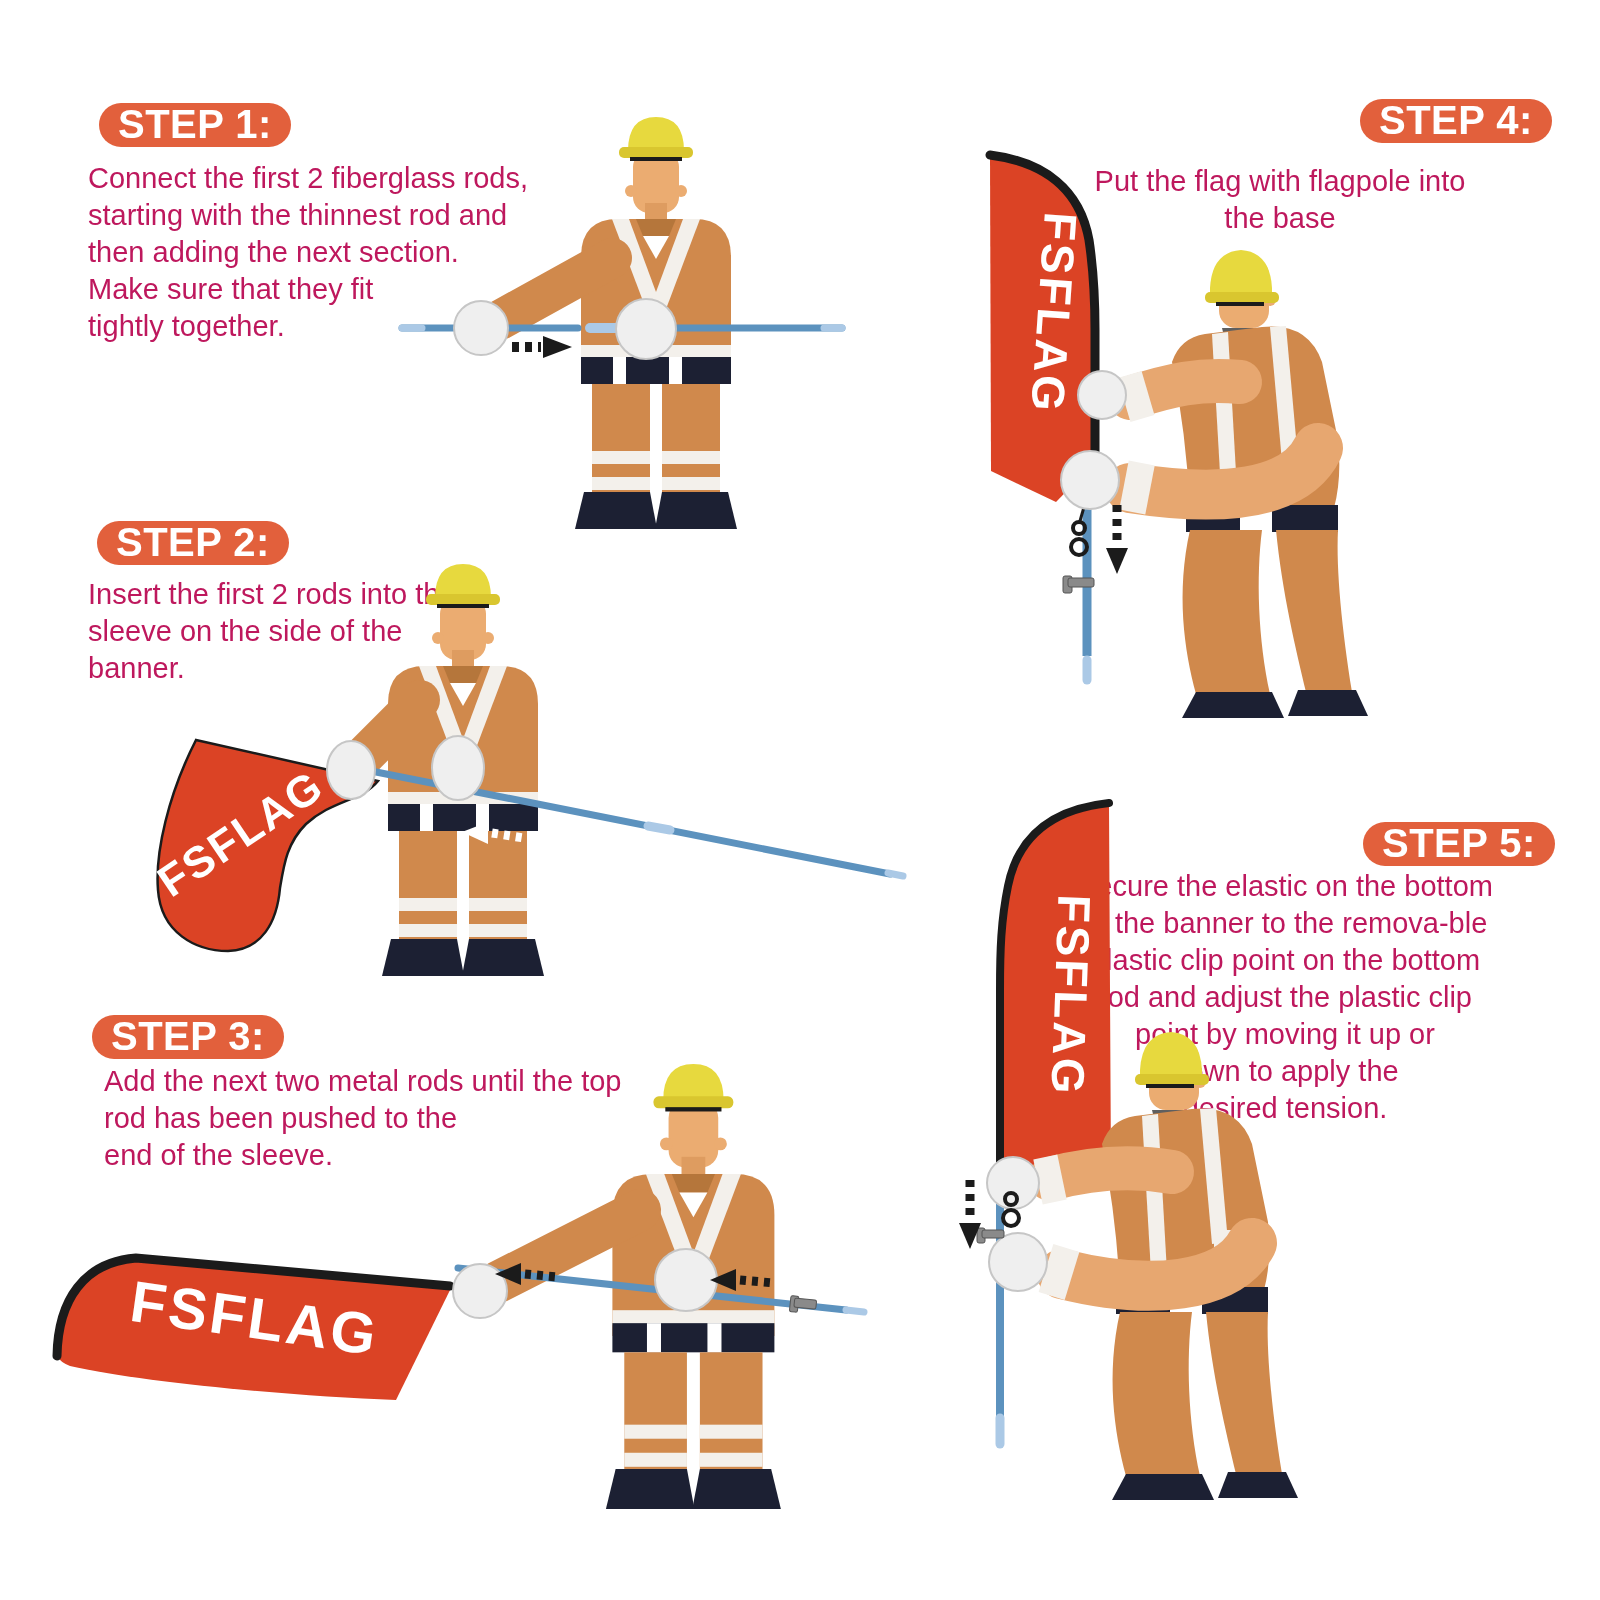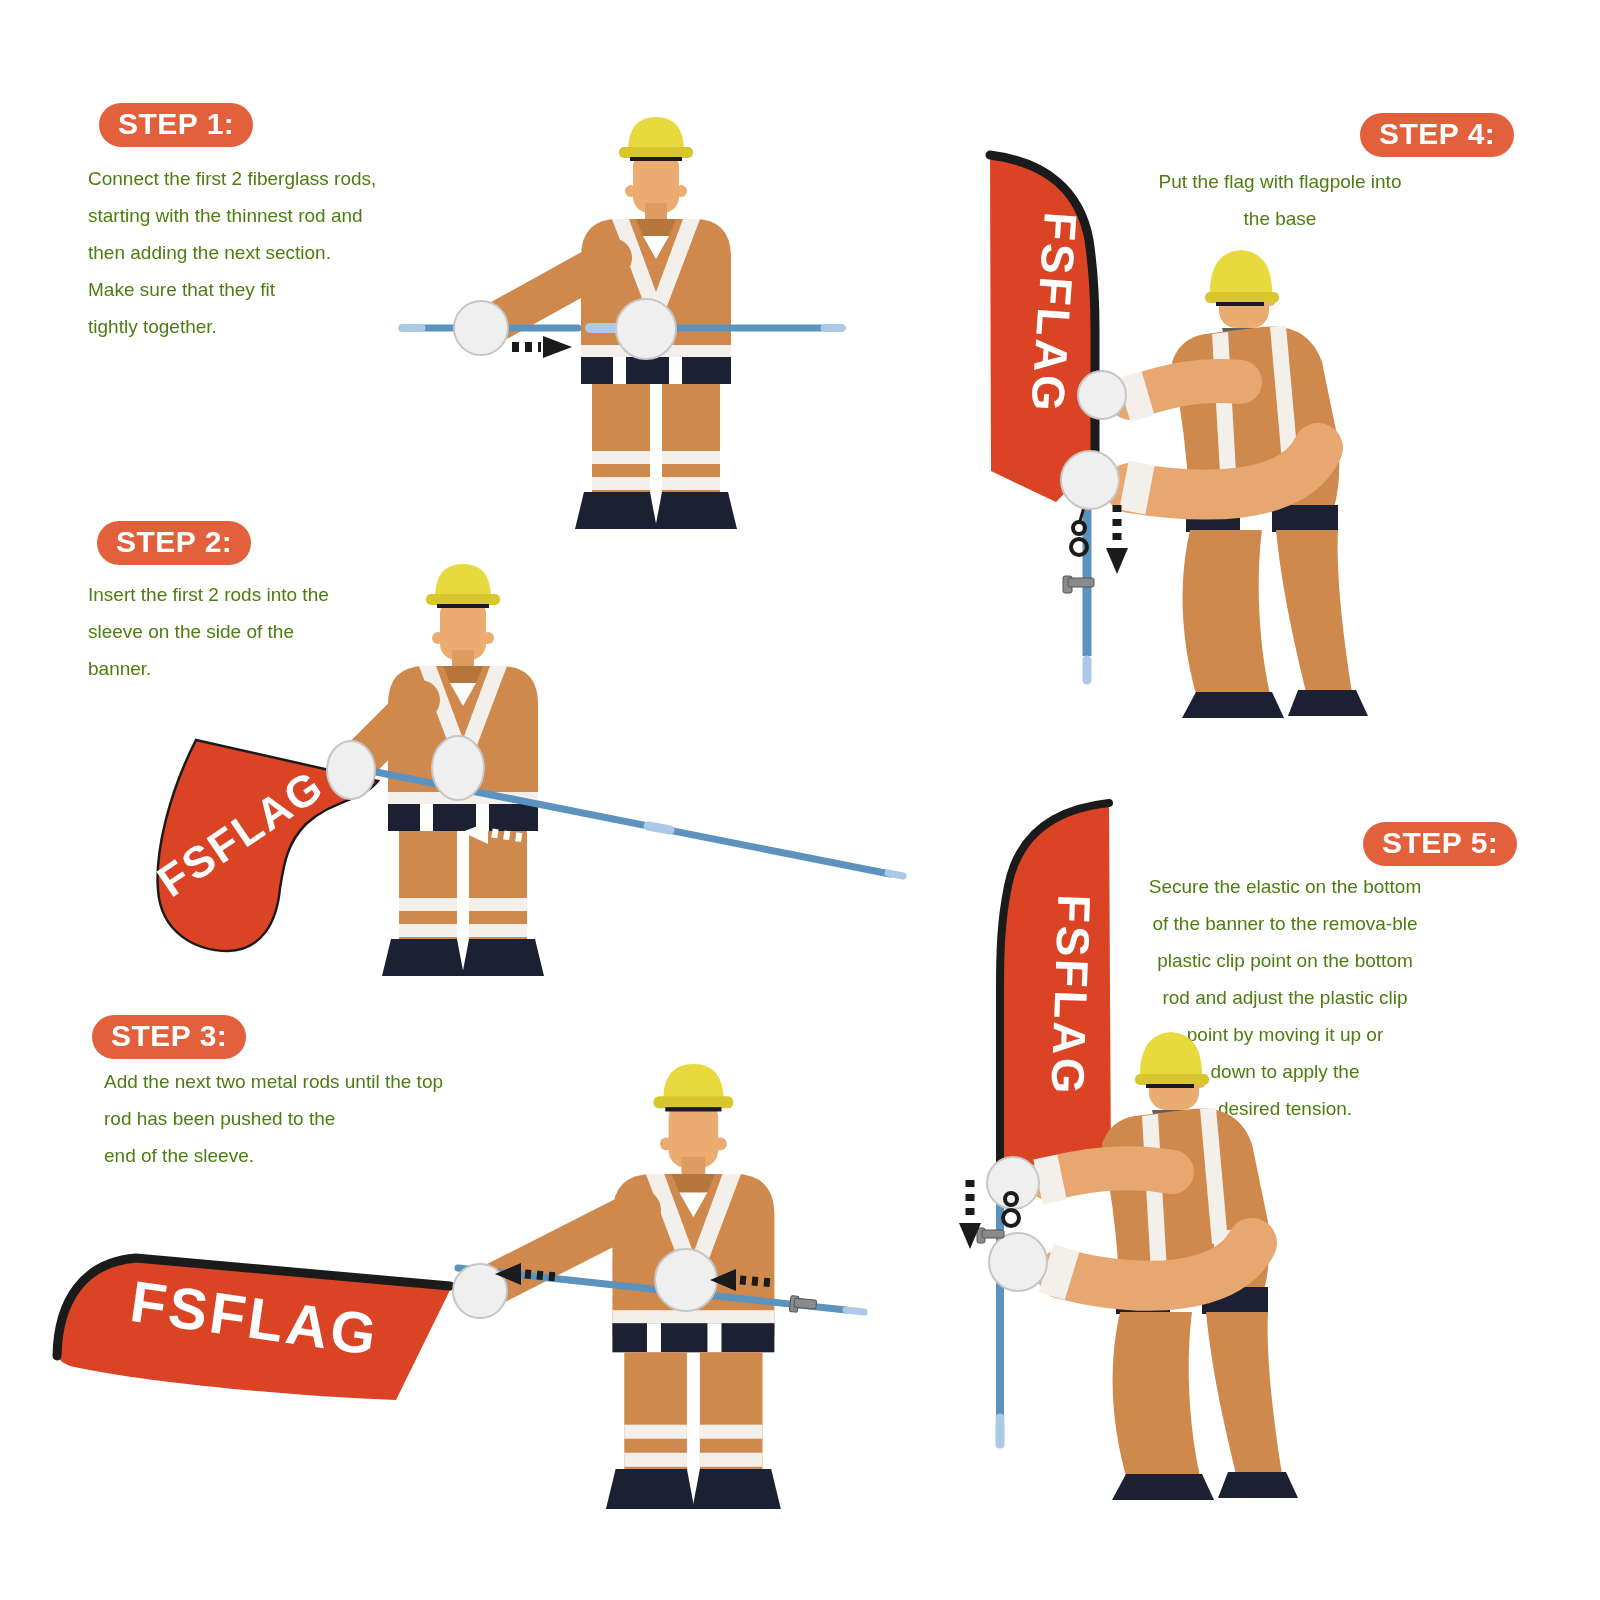--- a/index.html
+++ b/index.html
@@ -2,26 +2,26 @@
 <html><head>
 <meta charset="utf-8">
 <style>
   html,body{margin:0;padding:0;}
   body{
     width:1600px;height:1600px;position:relative;background:#ffffff;
     font-family:"Liberation Sans", sans-serif;color:#1b1b1b;overflow:hidden;
   }
   .badge{
     position:absolute;background:#E2603C;color:#ffffff;font-weight:bold;
-    font-size:30px;line-height:30px;padding:6px 19px 8px 19px;border-radius:23px;
+    font-size:40px;line-height:30px;padding:6px 19px 8px 19px;border-radius:23px;
     letter-spacing:0.5px;
   }
   .step-text{
-    position:absolute;font-size:19px;line-height:37px;white-space:pre-line;
-    color:#4d7c0f;
+    position:absolute;font-size:29px;line-height:37px;white-space:pre-line;
+    color:#be185d;
   }
   .step-text.right{text-align:center;}
   .illu{position:absolute;}
   svg text.flagword{font-family:"Liberation Sans",sans-serif;font-weight:bold;fill:#ffffff;}
 </style>
 </head>
 <body>
 
 <svg width="0" height="0" style="position:absolute" aria-hidden="true">
   <defs>
@@ -151,21 +151,21 @@
   <g>
     <line x1="525" y1="1274" x2="558" y2="1277" stroke="#1b1b1b" stroke-width="9" stroke-dasharray="6 6"></line>
     <polygon points="521,1263 521,1285 495,1274" fill="#1b1b1b"></polygon>
   </g>
   <g>
     <line x1="740" y1="1280" x2="774" y2="1283" stroke="#1b1b1b" stroke-width="9" stroke-dasharray="6 6"></line>
     <polygon points="736,1269 736,1291 710,1280" fill="#1b1b1b"></polygon>
   </g>
 </svg>
 
-<div class="badge" style="left:1360px;top:113px;">STEP 4:</div>
+<div class="badge" style="left:1360px;top:99px;">STEP 4:</div>
 <div class="step-text right" style="right:100px;top:163px;width:440px;">Put the flag with flagpole into
 the base</div>
 
 <svg class="illu" style="left:950px;top:135px;" width="440" height="600" viewBox="950 135 440 600">
   <g>
     <line x1="1087" y1="470" x2="1087" y2="656" stroke="#5C92BE" stroke-width="9"></line>
     <line x1="1087" y1="660" x2="1087" y2="680" stroke="#ABC9E6" stroke-width="9" stroke-linecap="round"></line>
   </g>
   <g>
     <path d="M 990,155 C 1045,162 1080,190 1089,240 Q 1095,280 1095,330 L 1095,462 L 1056,502 L 991,471 Z" fill="#DB4325"></path>

